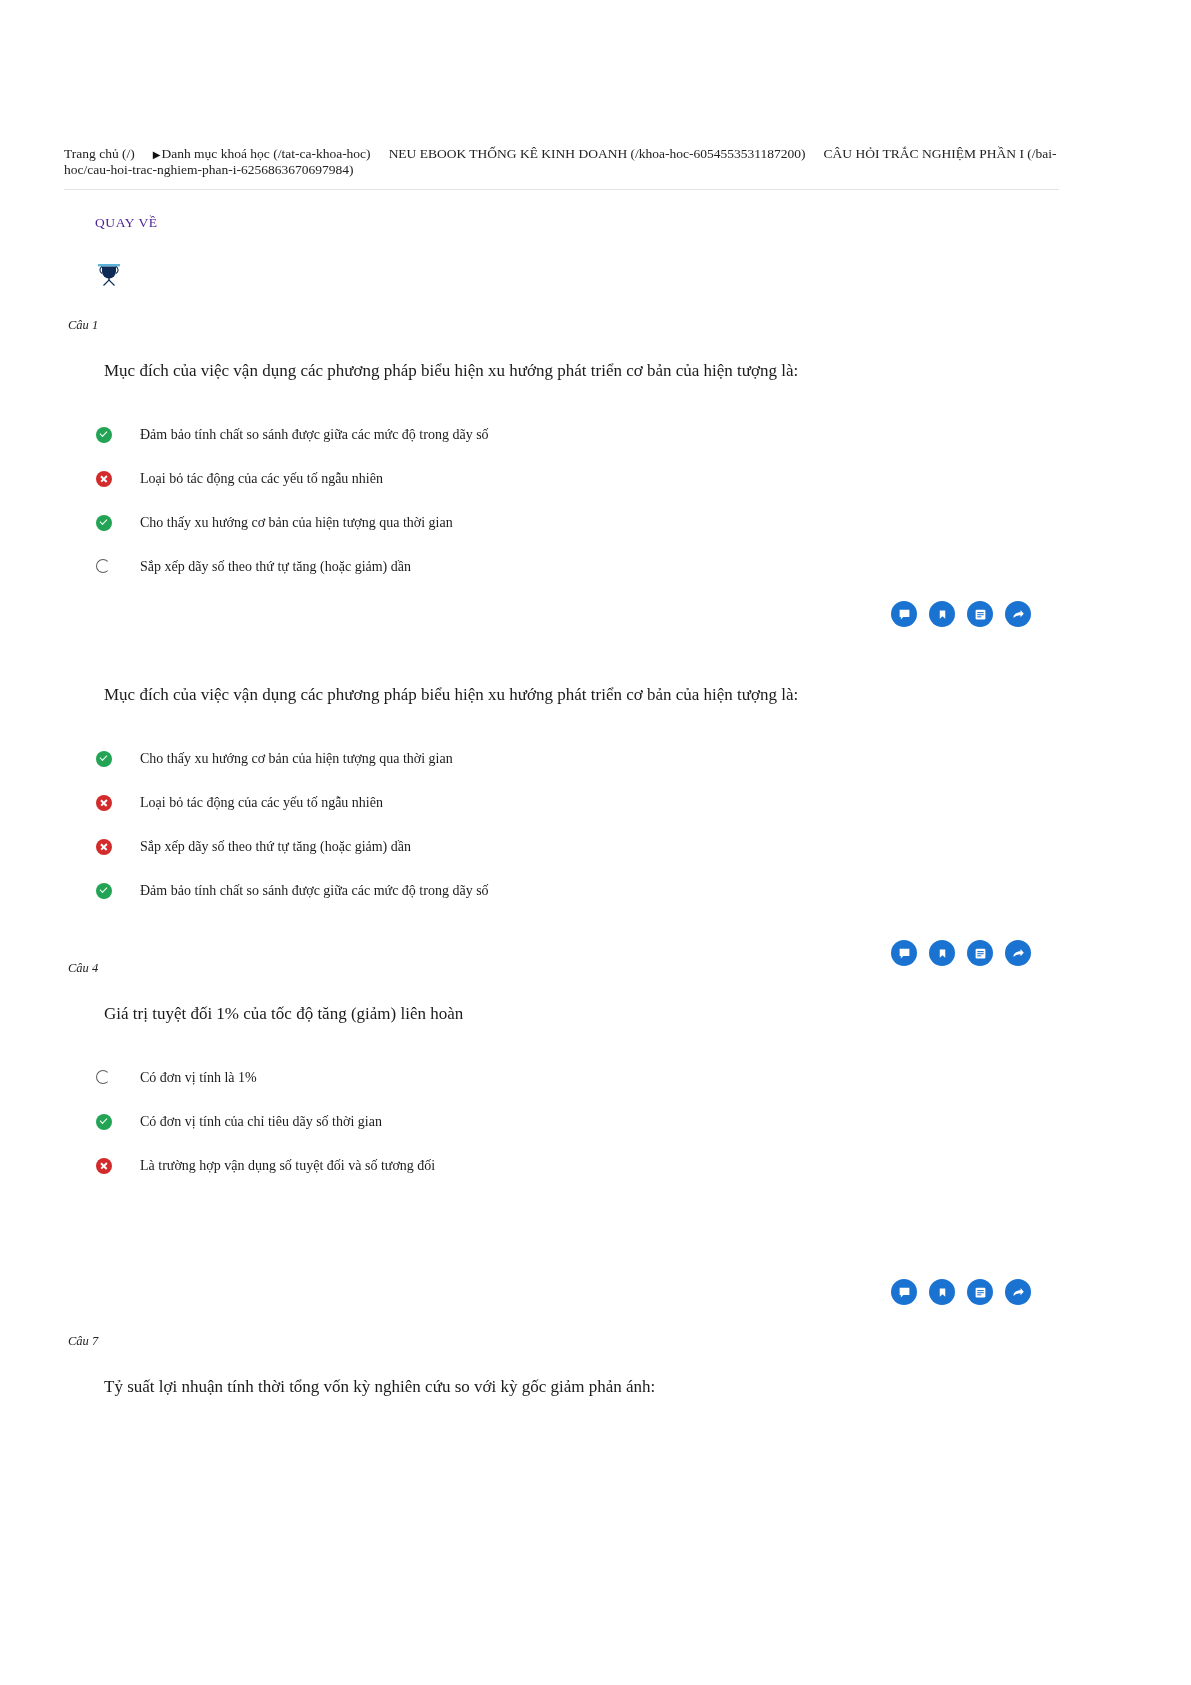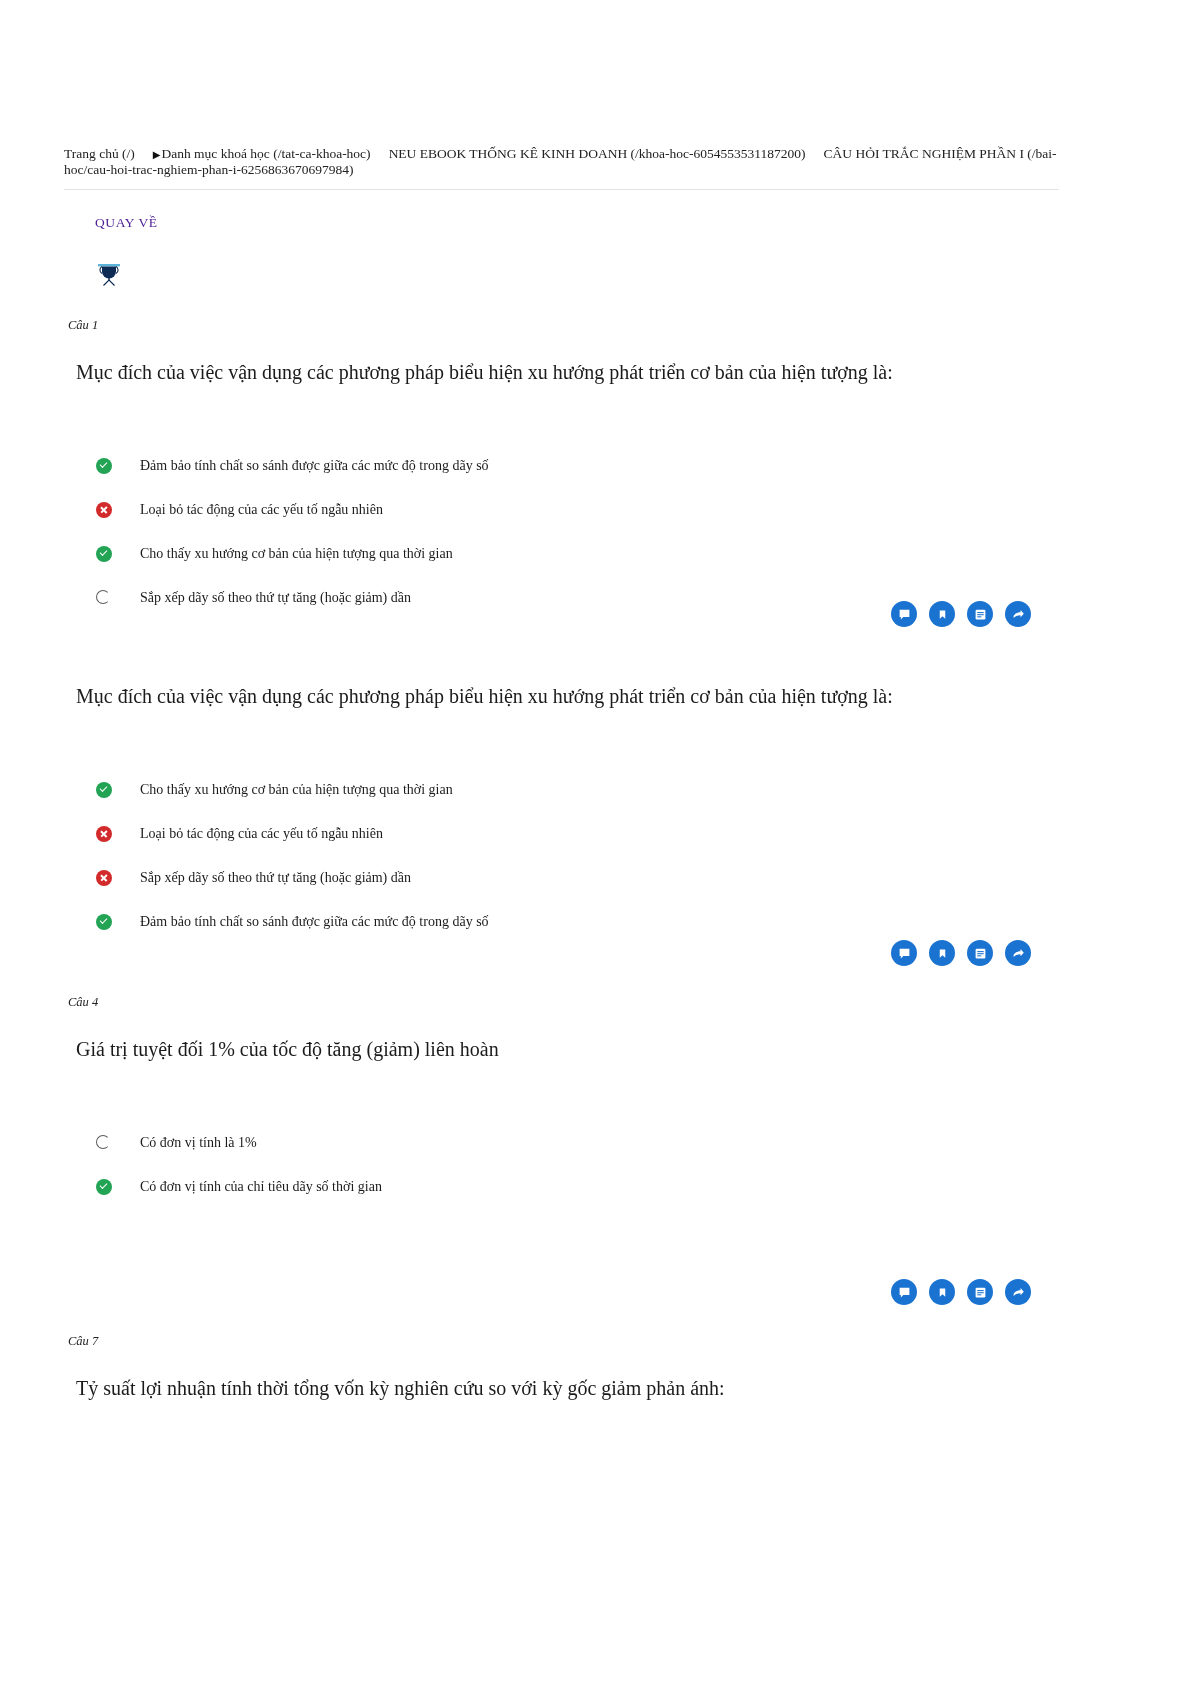--- a/index.html
+++ b/index.html
@@ -70,32 +70,32 @@
     left: 64px;
     width: 995px;
   }
   .q-label {
     font-size: 12.5px;
     color: #212121;
     margin-left: 4px;
     font-style: italic;
   }
   .q-text {
-    font-size: 20px;
+    font-size: 17px;
     color: #1b1b1b;
-    margin-left: 12px;
+    margin-left: 40px;
     margin-top: 28px;
   }
   .options {
     margin-top: 46px;
     margin-left: 32px;
   }
   .option-row {
     display: flex;
-    align-items: flex-end;
+    align-items: flex-start;
     height: 44px;
   }
   .option-icon {
     width: 16px;
     height: 16px;
     flex: 0 0 16px;
     margin-right: 28px;
     position: relative;
   }
   .mark-correct {
@@ -244,35 +244,41 @@
           <span class="option-text">Sắp xếp dãy số theo thứ tự tăng (hoặc giảm) dần</span>
         </div>
         <div class="option-row">
           <span class="option-icon">
             <span class="mark-correct"></span>
           </span>
           <span class="option-text">Đảm bảo tính chất so sánh được giữa các mức độ trong dãy số</span>
         </div>
       </div>
     </div>
-    <div class="question-block" style="top: 995px;">
+    <div class="question-block" style="top: 961px;">
       <div class="q-label">Câu 4</div>
       <div class="q-text">Giá trị tuyệt đối 1% của tốc độ tăng (giảm) liên hoàn</div>
       <div class="options">
         <div class="option-row">
           <span class="option-icon">
             <span class="mark-empty"></span>
           </span>
           <span class="option-text">Có đơn vị tính là 1%</span>
         </div>
         <div class="option-row">
           <span class="option-icon">
             <span class="mark-correct"></span>
           </span>
           <span class="option-text">Có đơn vị tính của chỉ tiêu dãy số thời gian</span>
+        </div>
+        <div class="option-row">
+          <span class="option-icon">
+            <span class="mark-wrong"></span>
+          </span>
+          <span class="option-text">Là trường hợp vận dụng số tuyệt đối và số tương đối</span>
         </div>
       </div>
     </div>
     <div class="question-block" style="top: 1334px;">
       <div class="q-label">Câu 7</div>
       <div class="q-text">Tỷ suất lợi nhuận tính thời tổng vốn kỳ nghiên cứu so với kỳ gốc giảm phản ánh:</div>
     </div>
   </div>
 
 <div class="action-bar" style="top: 601px;">

